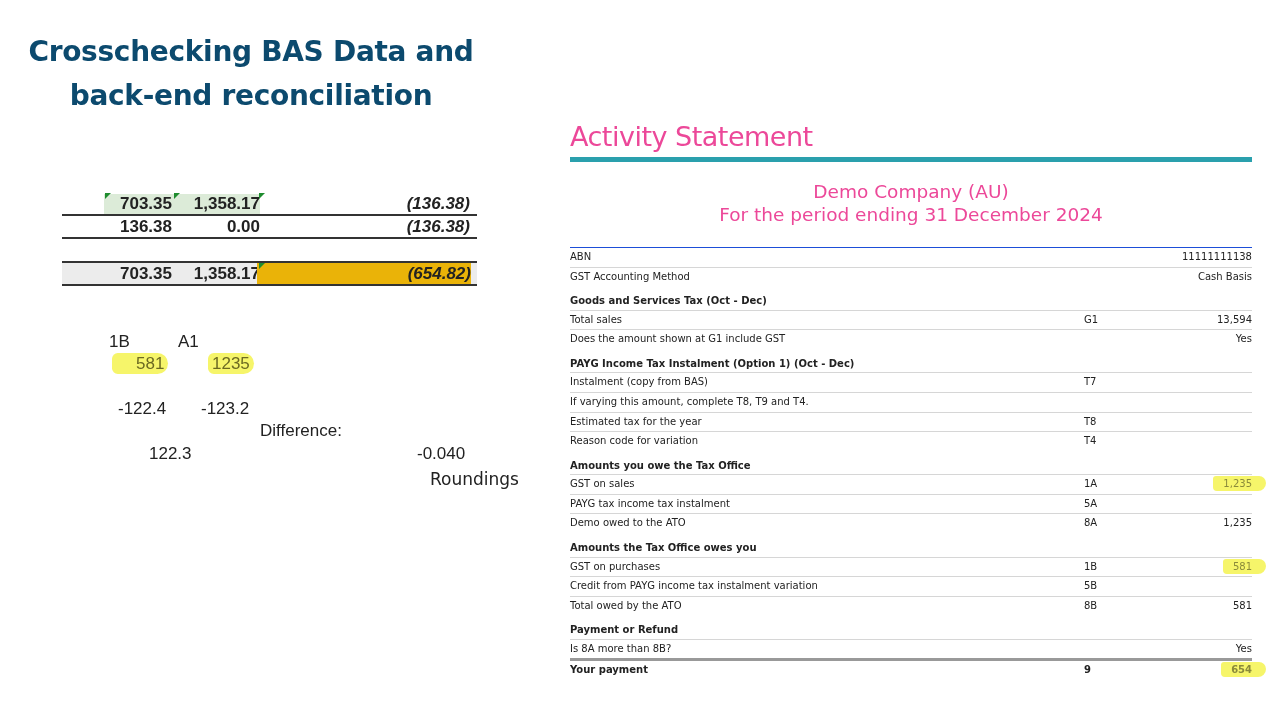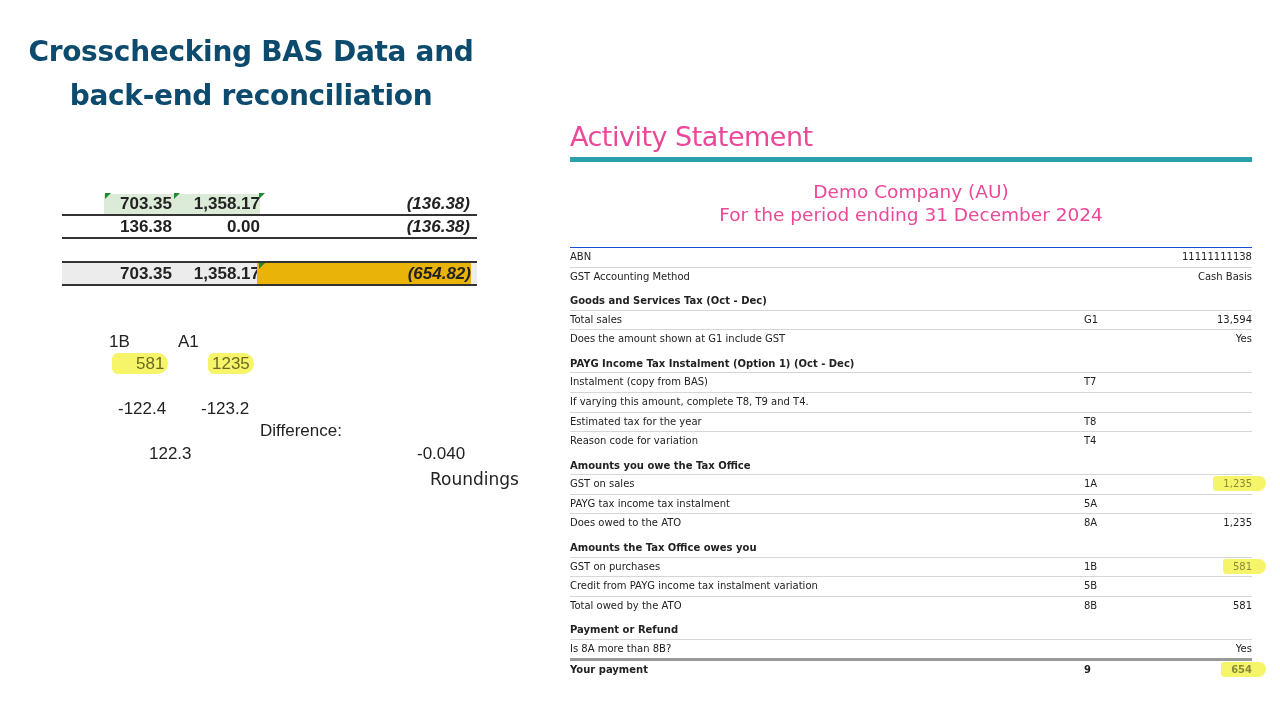--- a/index.html
+++ b/index.html
@@ -135,21 +135,21 @@
     <div class="as-row">
       <span class="lbl">GST on sales</span>
       <span class="code">1A</span>
       <span class="val"><span class="yhl">1,235</span></span>
     </div>
     <div class="as-row">
       <span class="lbl">PAYG tax income tax instalment</span>
       <span class="code">5A</span>
     </div>
     <div class="as-row">
-      <span class="lbl">Does owed to the ATO</span>
+      <span class="lbl">Demo owed to the ATO</span>
       <span class="code">8A</span>
       <span class="val">1,235</span>
     </div>
 
     <div class="as-section">Amounts the Tax Office owes you</div>
     <div class="as-row">
       <span class="lbl">GST on purchases</span>
       <span class="code">1B</span>
       <span class="val"><span class="yhl">581</span></span>
     </div>

